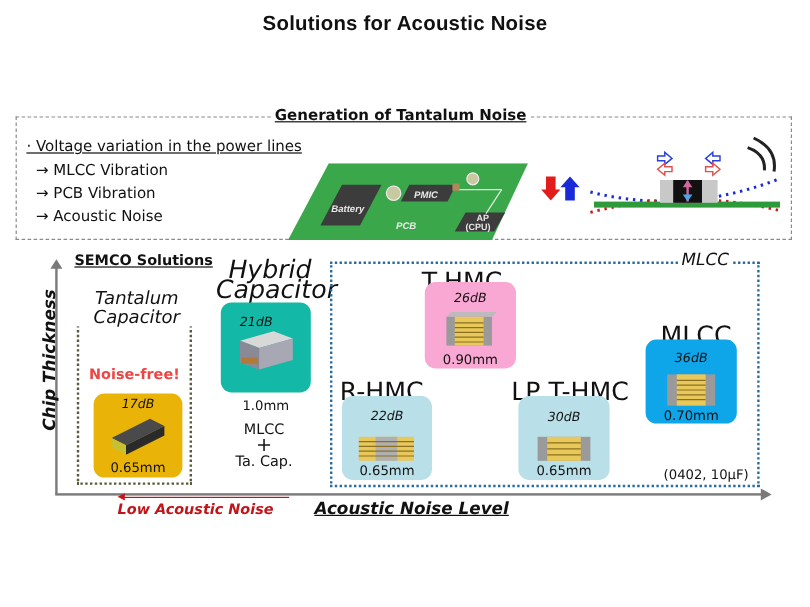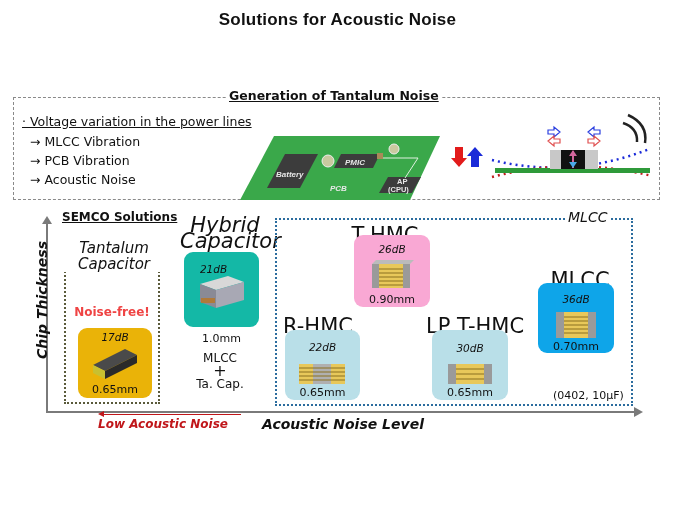--- a/index.html
+++ b/index.html
@@ -12,21 +12,21 @@
   .gen-title { left:226px; top:88px; padding:0 3px; background:#fff; font-size:12.5px; font-weight:bold; text-decoration:underline; }
   .gen-line { left:22px; font-size:12.5px; white-space:nowrap; }
 
   
   .semco { left:62px; top:210px; font-size:12px; font-weight:bold; text-decoration:underline; }
   .axis-y { left:46px; top:222px; width:2px; height:190px; background:#7a7a7a; }
   .axis-y-head { left:42px; top:216px; width:0; height:0; border-left:5px solid transparent; border-right:5px solid transparent; border-bottom:8px solid #7a7a7a; }
   .axis-x { left:46px; top:411px; width:590px; height:2px; background:#7a7a7a; }
   .axis-x-head { left:634px; top:407px; width:0; height:0; border-top:5px solid transparent; border-bottom:5px solid transparent; border-left:9px solid #7a7a7a; }
   .ylabel { left:-28px; top:292px; width:140px; text-align:center; transform:rotate(-90deg); font-size:14px; font-weight:bold; font-style:italic; }
-  .xlabel { left:262px; top:416px; font-size:14px; font-weight:bold; font-style:italic; }
+  .xlabel { left:262px; top:416px; font-size:14px; font-weight:bold; font-style:italic;text-decoration:underline; }
   .low-noise { left:98px; top:417px; font-size:12px; font-weight:bold; font-style:italic; color:#c0161a; }
   .low-arrow { left:101px; top:414px; width:140px; height:1px; background:#c0161a; }
   .low-arrow-head { left:98px; top:411px; width:0; height:0; border-top:3px solid transparent; border-bottom:3px solid transparent; border-right:6px solid #c0161a; }
 
   .poly-box { left:64px; top:256px; width:96px; height:148px; border:2px dotted #5a5a3a; box-sizing:border-box; }
   .poly-title { left:60px; top:240px; width:108px; text-align:center; font-size:15px; font-style:italic; line-height:16px; background:#fff; }
   .noise-free { left:64px; top:305px; width:96px; text-align:center; font-size:12px; font-weight:bold; color:#ef4444; }
 
   .mlcc-box { left:275px; top:218px; width:358px; height:188px; border:2px dotted #2b6c9e; box-sizing:border-box; }
   .mlcc-tag { left:565px; top:209px; padding:0 3px; background:#fff; font-size:14px; font-style:italic; }

